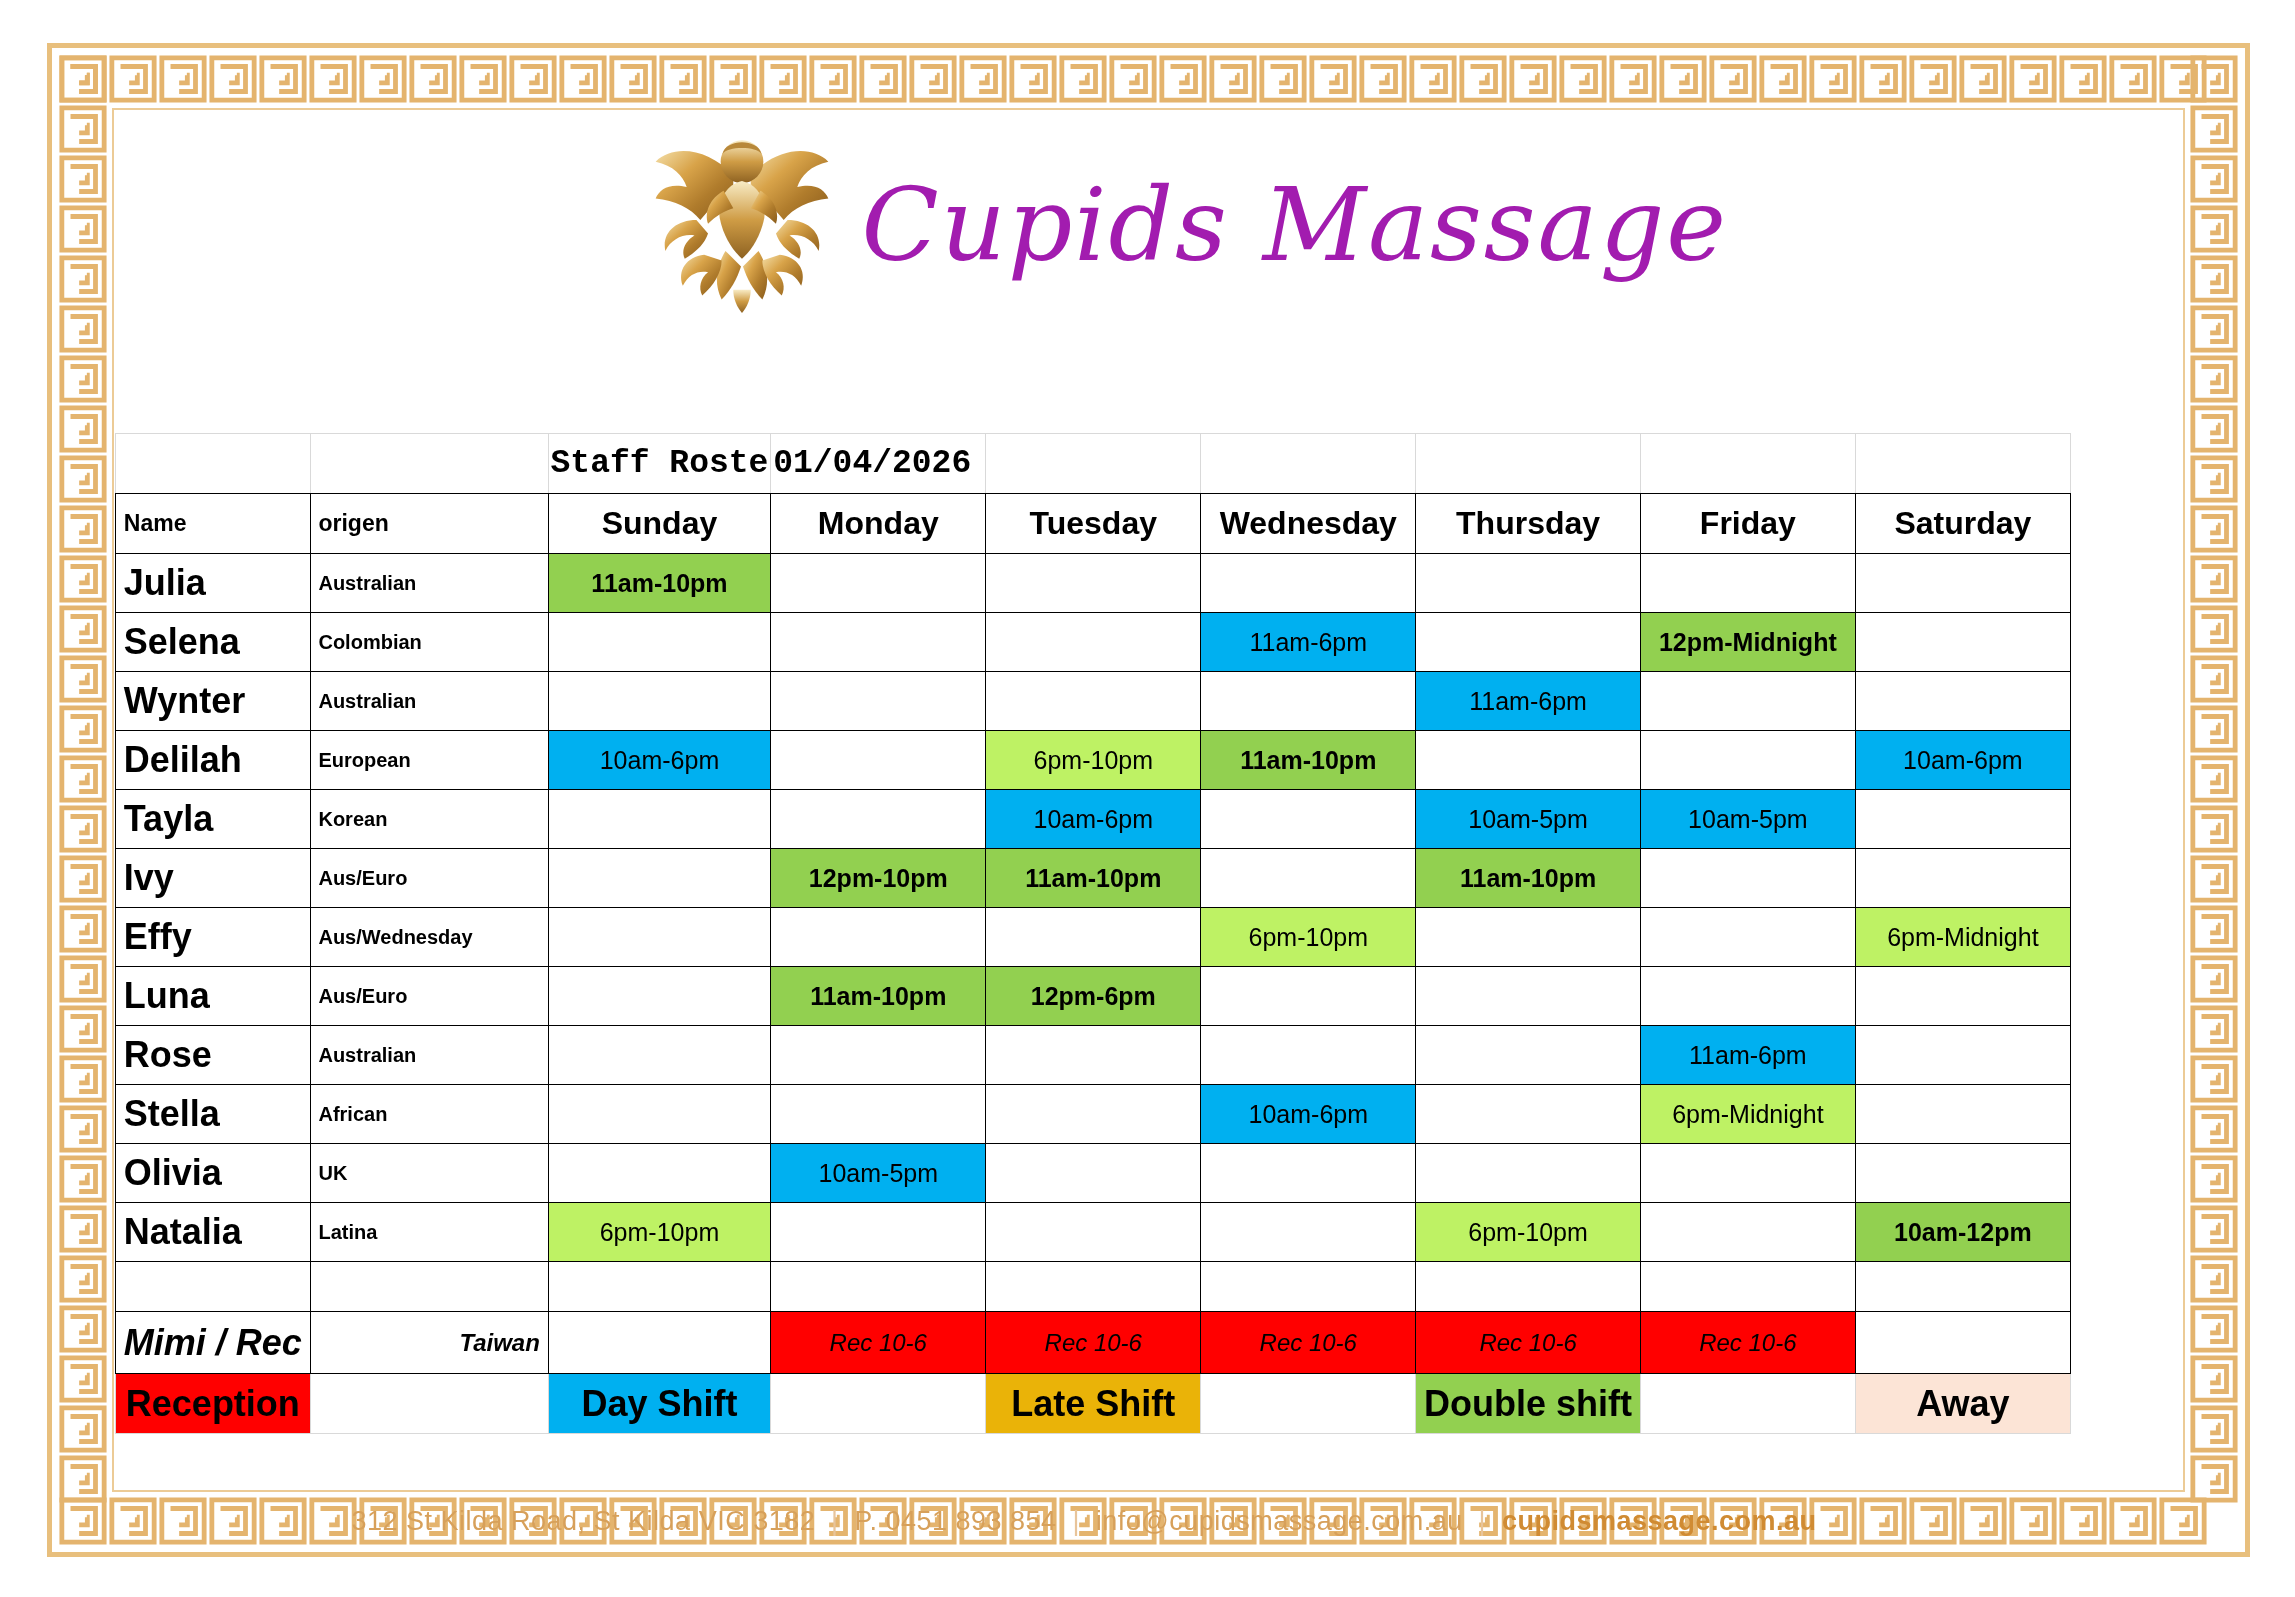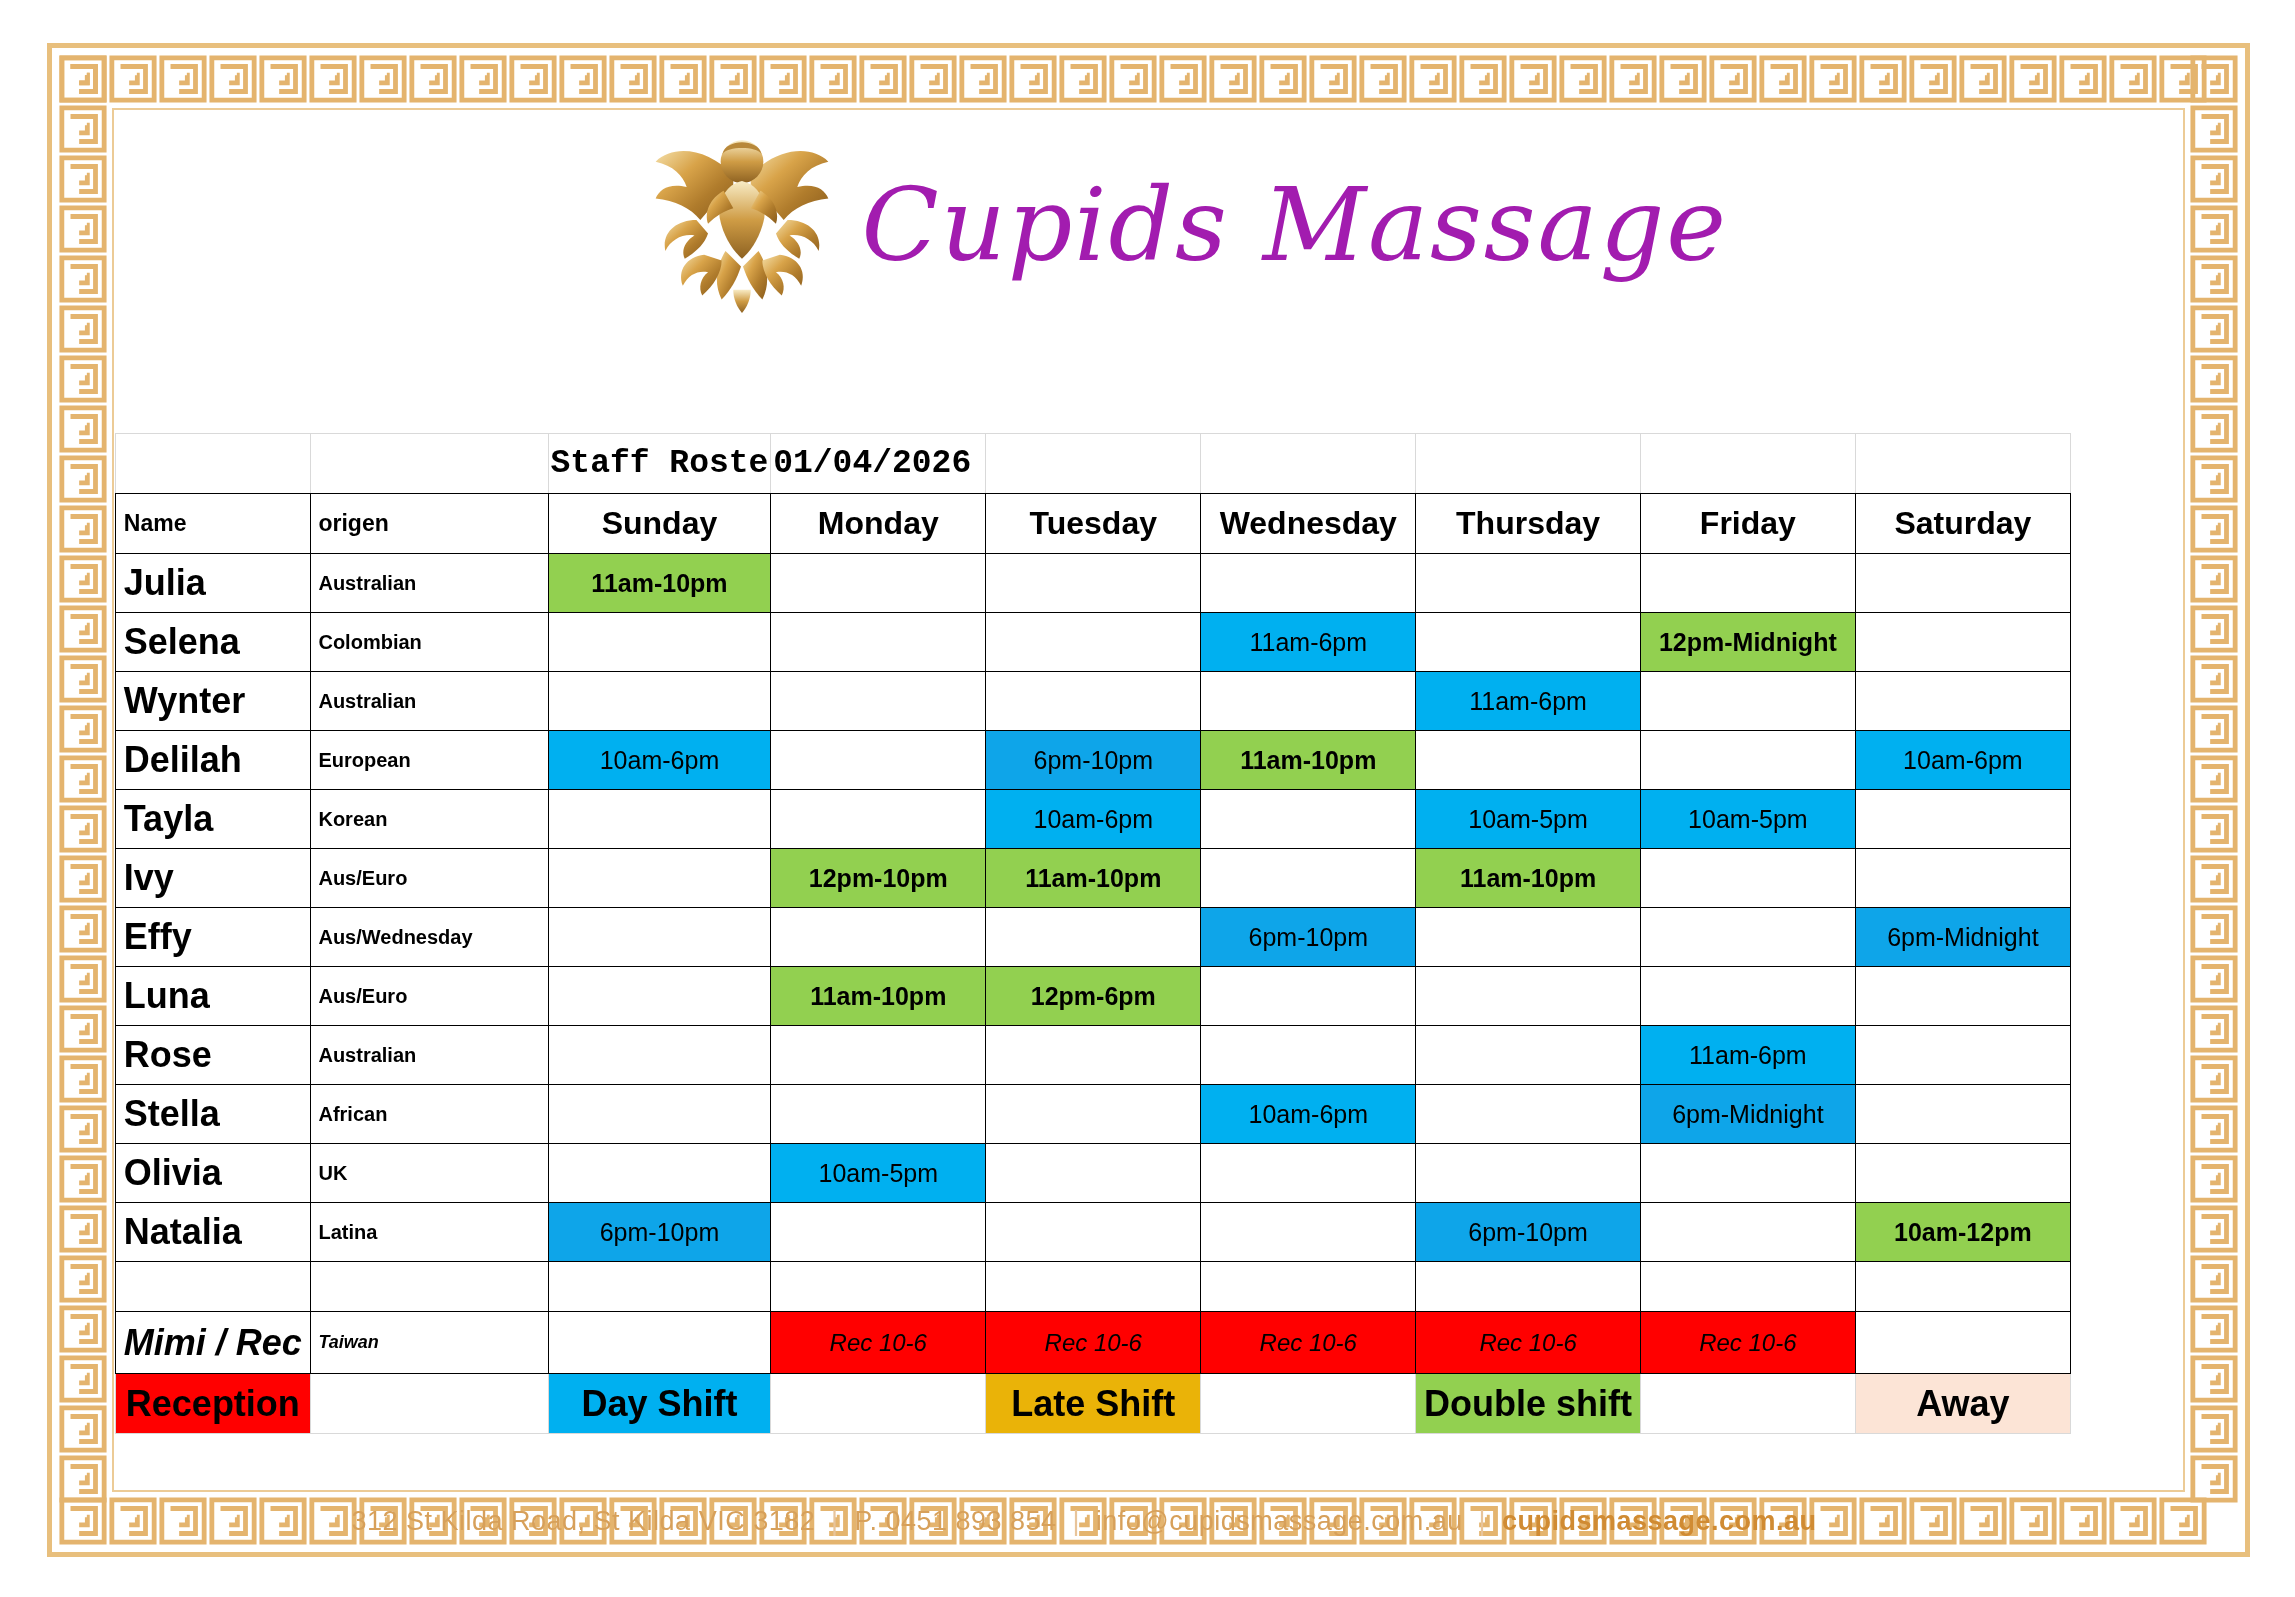--- a/index.html
+++ b/index.html
@@ -78,30 +78,30 @@
   tr.dayhead td { text-align:center; font-weight:bold; font-size:32px; height:60px; }
   tr.dayhead td.hname, tr.dayhead td.horig {
     text-align:left; font-weight:bold; font-size:23px;
   }
 
   
   td.nm { font-weight:bold; font-size:36px; text-align:left; padding-left:7.8px; }
   td.og { font-weight:bold; font-size:20px; text-align:left; padding-left:7.8px; }
   td.shift { text-align:center; font-size:25px; }
   td.shift.day    { background:#00b0f0; }
-  td.shift.late   { background:#0ea5e9; }
+  td.shift.late   { background:#bef264; }
   td.shift.dbl    { background:#92d050; font-weight:bold; }
   td.shift.rec    { background:#ff0000; font-style:italic; font-size:24px; }
   td.blank { }
 
   tr.spacer td { height:50px; }
 
   
   td.nm-it { font-weight:bold; font-style:italic; font-size:36px; text-align:left; padding-left:7.8px; }
-  td.og-it { font-weight:bold; font-style:italic; font-size:18px; text-align:left; padding-left:7.8px; }
+  td.og-it { font-weight:bold; font-style:italic; font-size:24px; text-align:right; padding-left:7.8px; }
   tr.mimi td { height:62px; }
 
   
   tr.legend td { height:60px; text-align:center; font-weight:bold; font-size:36px; border-color:#d9d9d9;}
   td.lg-rec  { background:#ff0000; }
   td.lg-day  { background:#00b0f0; }
   td.lg-late { background:#eab308; }
   td.lg-dbl  { background:#92d050; }
   td.lg-away { background:#fce4d6; }
 

